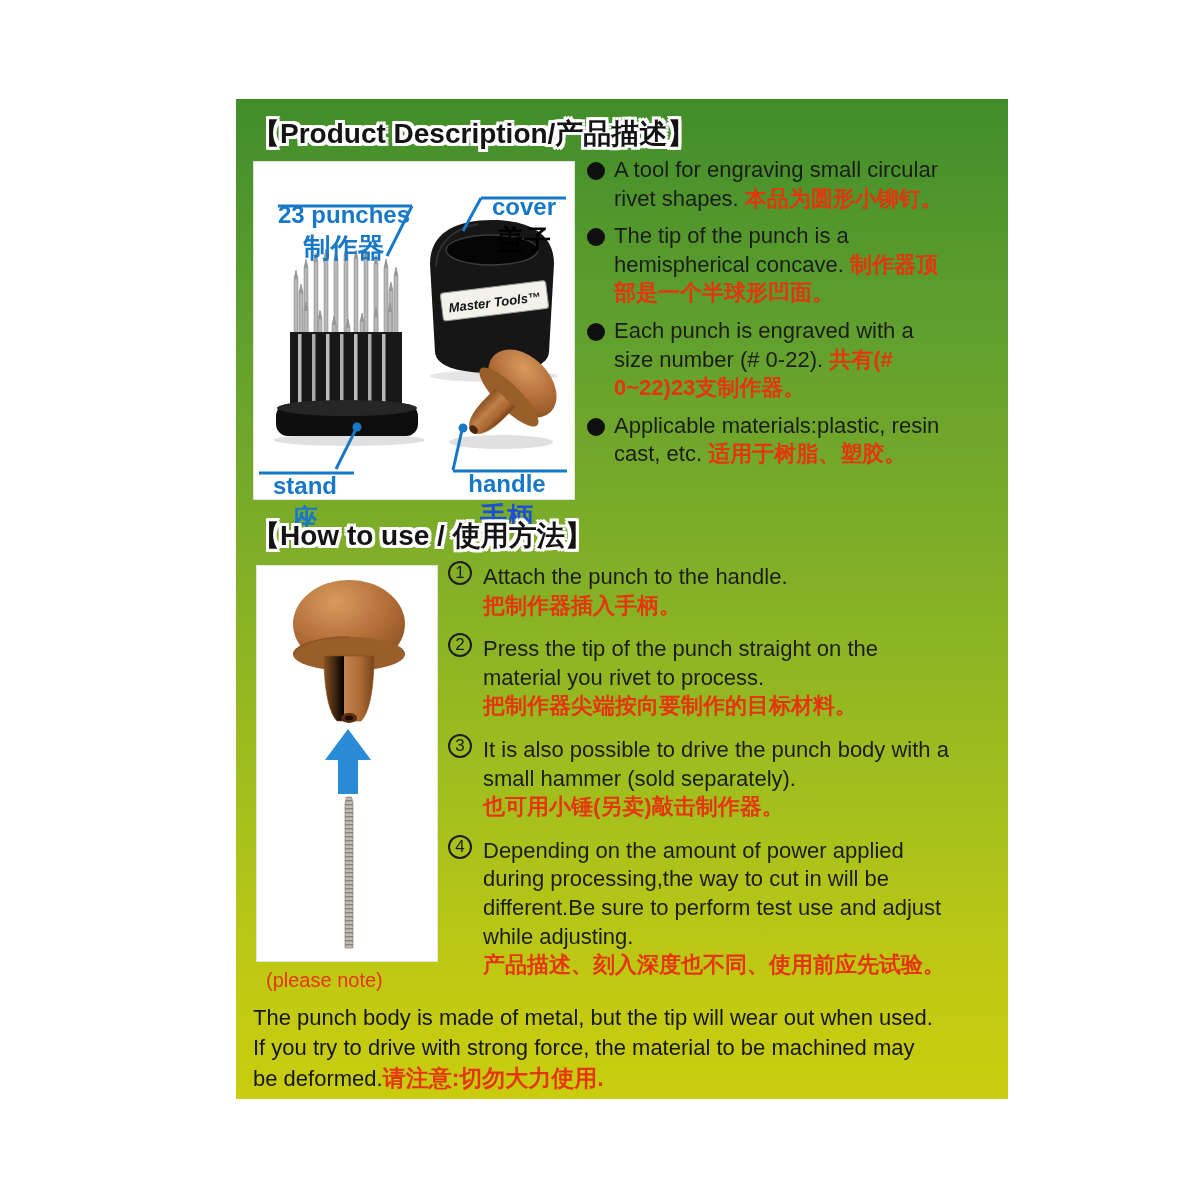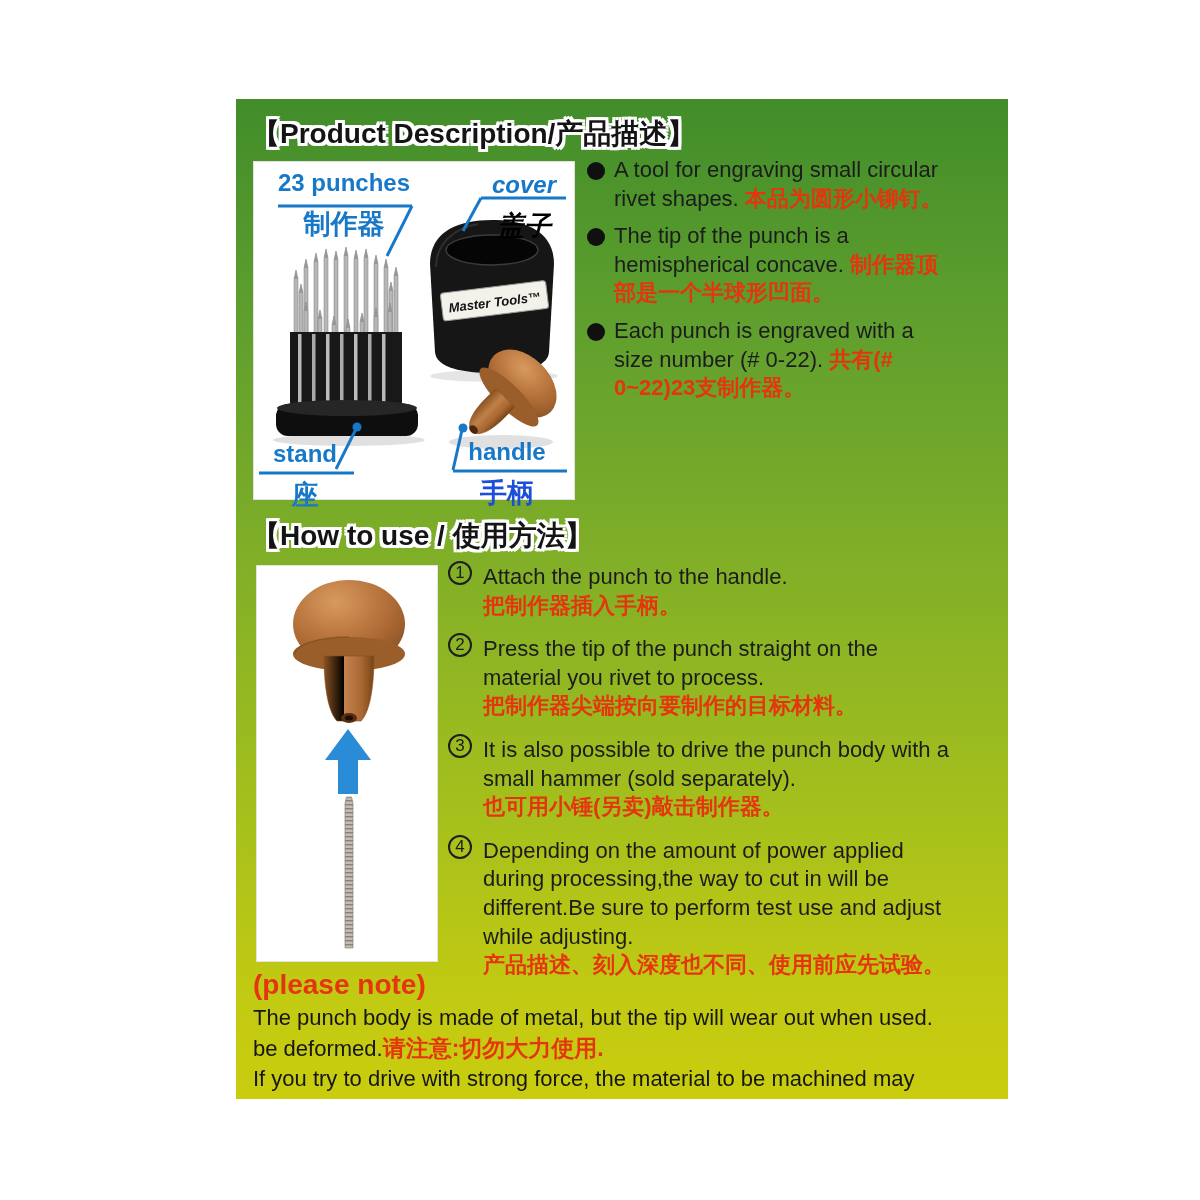--- a/index.html
+++ b/index.html
@@ -18,43 +18,43 @@
     text-shadow:-3px -3px 0 #fff,3px -3px 0 #fff,-3px 3px 0 #fff,3px 3px 0 #fff,
                 -3px 0 0 #fff,3px 0 0 #fff,0 -3px 0 #fff,0 3px 0 #fff;
   }
   .t1{top:16px;}
   .t2{top:418px;}
   .figure{position:absolute;background:#ffffff;border:1px solid #e3e3e3;box-sizing:border-box;}
   .product-figure{left:17px;top:62px;width:322px;height:339px;}
   .howto-figure{left:20px;top:466px;width:182px;height:397px;}
   .figure svg{position:absolute;left:0;top:0;}
   .figlabel{position:absolute;color:#1878c8;font-weight:bold;text-align:center;line-height:1.08;}
-  .figlabel .en{font-size:24px;}
-  .figlabel .zh{font-size:27px;margin-top:14px;}
+  .figlabel .en{font-size:24px;margin-top:32px;}
+  .figlabel .zh{font-size:27px;margin-top:6px;}
   .lab-punches{left:8px;top:8px;width:164px;}
-  .lab-cover{left:222px;top:10px;width:96px;font-style:italic;}
+  .lab-cover{left:222px;top:0;width:96px;}
   .lab-stand{left:0px;top:279px;width:102px;}
   .lab-handle{left:190px;top:277px;width:126px;}
 
   .bullets{position:absolute;left:351px;top:57px;width:366px;}
   .bullet{display:flex;margin-bottom:9px;}
   .bullet .dot{flex:0 0 auto;width:18px;height:18px;border-radius:50%;background:#101010;margin:6px 9px 0 0;}
   .bullet p{margin:0;font-size:22px;line-height:1.3;color:#1c1c1c;}
   .zh{color:#e5350e;font-weight:bold;}
 
   .steps{position:absolute;left:212px;top:460px;width:506px;}
   .step{display:flex;margin-bottom:7px;}
   .stepnum{
     flex:0 0 auto;width:24px;height:24px;border:2px solid #1d1d1d;border-radius:50%;
     display:flex;align-items:center;justify-content:center;
     font-size:17px;color:#1d1d1d;margin:2px 7px 0 0;box-sizing:border-box;
   }
   .step p{margin:4px;font-size:22px;line-height:1.3;color:#1c1c1c;width:470px;}
 
-  .note-label{position:absolute;left:17px;top:870px;font-size:28px;font-weight:bold;color:#e5350e;}
+  .note-label{position:absolute;left:30px;top:870px;font-size:20px;font-weight:normal;color:#e5350e;}
   .footer{position:absolute;left:17px;top:904px;width:712px;font-size:22px;line-height:1.36;color:#161616;}
   .footer .zh{font-size:23px;}
 </style>
 </head>
 <body>
 
 <div class="panel">
 
   <div class="sheet-title t1">【Product Description/产品描述】</div>
 
@@ -173,20 +173,24 @@
       <p><span>A tool for engraving small circular rivet shapes.</span> <span class="zh">本品为圆形小铆钉。</span></p>
     </div>
     <div class="bullet">
       <span class="dot"></span>
       <p><span>The tip of the punch is a hemispherical concave.</span> <span class="zh">制作器顶部是一个半球形凹面。</span></p>
     </div>
     <div class="bullet">
       <span class="dot"></span>
       <p><span>Each punch is engraved with a size number (# 0-22).</span> <span class="zh">共有(# 0~22)23支制作器。</span></p>
     </div>
+    <div class="bullet">
+      <span class="dot"></span>
+      <p><span>Applicable materials:plastic, resin cast, etc.</span> <span class="zh">适用于树脂、塑胶。</span></p>
+    </div>
   </div>
 
   <div class="sheet-title t2">【How to use / 使用方法】</div>
 
   <div class="figure howto-figure">
     <svg width="182" height="397" viewBox="0 0 182 397">
       <defs>
         <radialGradient id="capg2" cx="38%" cy="25%" r="90%">
           <stop offset="0%" stop-color="#d89a5e"></stop>
           <stop offset="55%" stop-color="#b06c36"></stop>
@@ -238,17 +242,17 @@
     <div class="step">
       <span class="stepnum">4</span>
       <p><span>Depending on the amount of power applied during processing,the way to cut in will be different.Be sure to perform test use and adjust while adjusting.</span><br><span class="zh">产品描述、刻入深度也不同、使用前应先试验。</span></p>
     </div>
   </div>
 
   <div class="note-label">(please note)</div>
 
   <div class="footer">
     <div>The punch body is made of metal, but the tip will wear out when used.</div>
+    <div>If you try to drive with strong force, the material to be machined may</div>
     <div><span>be deformed.</span><span class="zh">请注意:切勿大力使用.</span></div>
-    <div>If you try to drive with strong force, the material to be machined may</div>
   </div>
 
 </div>
 
 </body></html>

